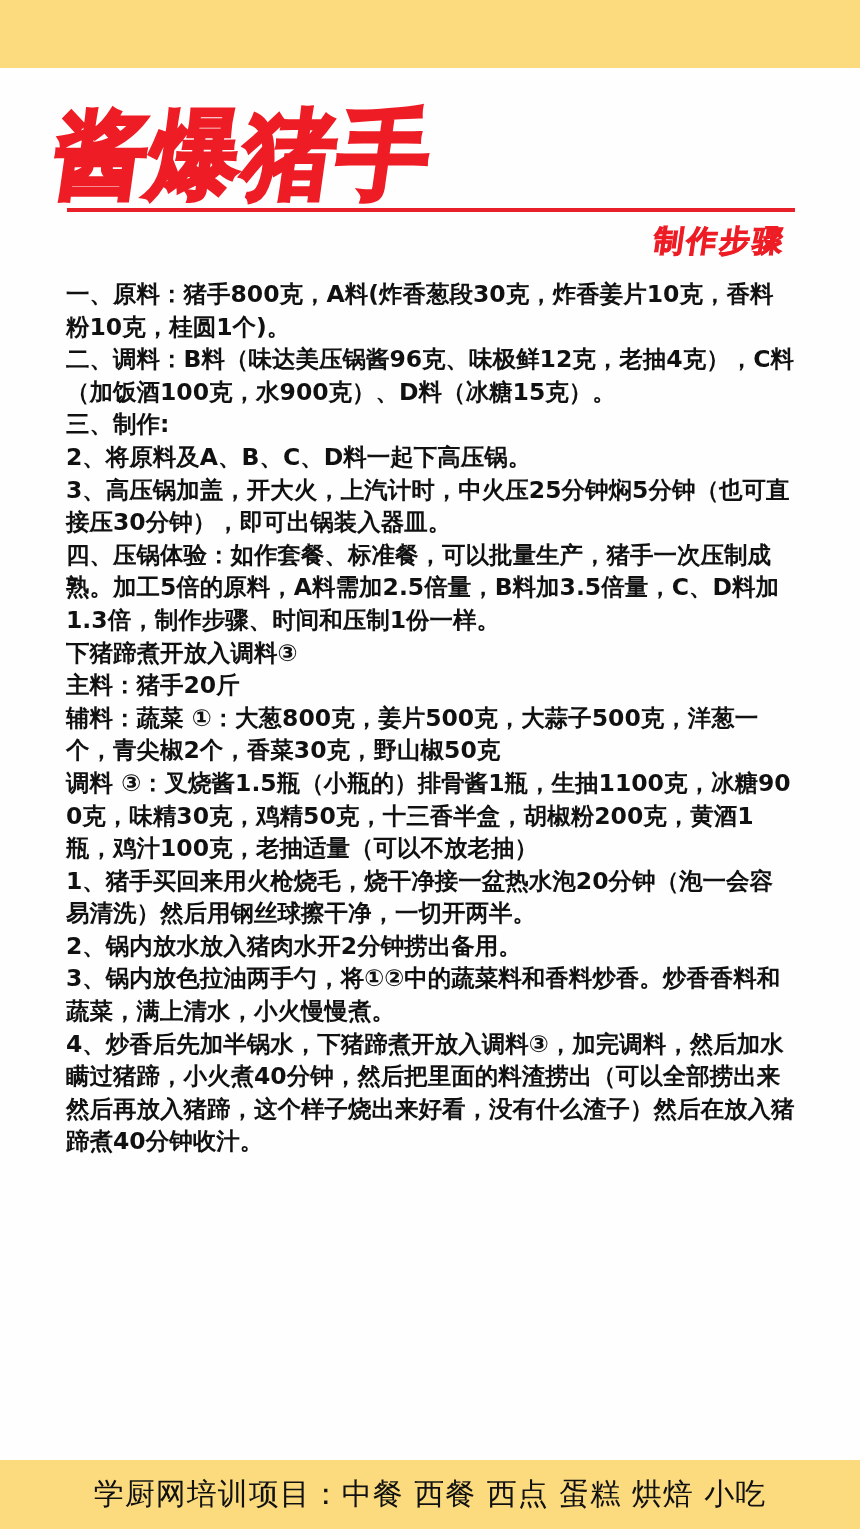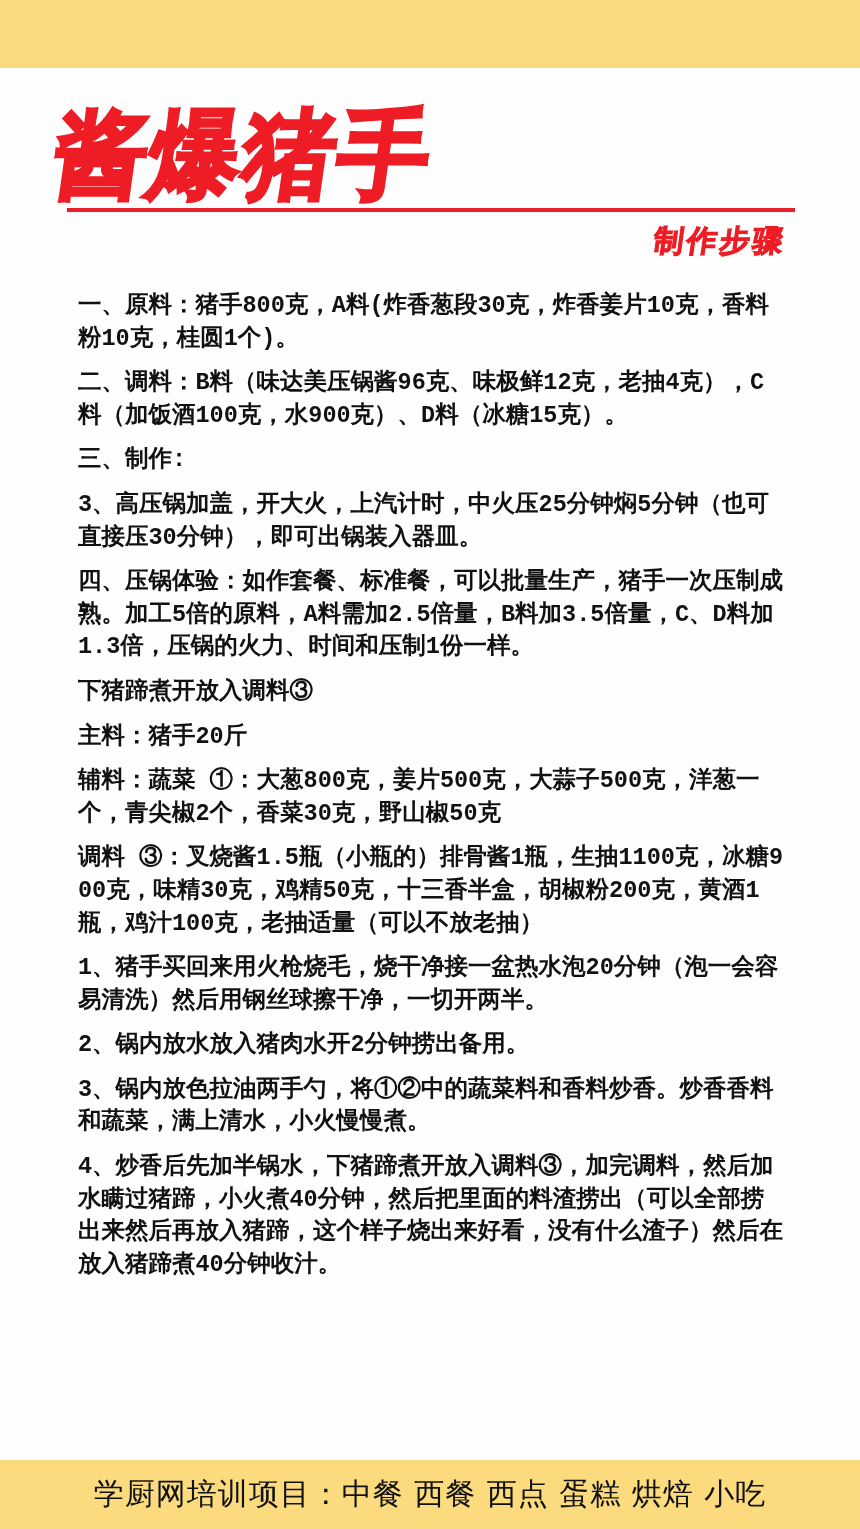--- a/index.html
+++ b/index.html
@@ -60,25 +60,24 @@
     position: absolute;
     left: 66px;
     top: 278px;
     width: 730px;
     font-size: 23.5px;
     line-height: 32.6px;
     color: #111111;
     font-weight: bold;
   }
   .content p {
-    margin: 12px;
+    margin: 0;
     padding: 0;
     white-space: normal;
     word-break: break-all;
-    font-family: Liberation Mono, monospace;
   }
   .bottom-band {
     position: absolute;
     left: 0;
     top: 1460px;
     width: 860px;
     height: 69px;
     background: #fbdb7e;
     display: flex;
     align-items: center;
@@ -98,22 +97,23 @@
 <div class="top-band"></div>
 
 <div class="title">酱爆猪手</div>
 <div class="title-rule"></div>
 <div class="subtitle">制作步骤</div>
 
 <div class="content">
   <p>一、原料：猪手800克，A料(炸香葱段30克，炸香姜片10克，香料粉10克，桂圆1个)。</p>
   <p>二、调料：B料（味达美压锅酱96克、味极鲜12克，老抽4克），C料（加饭酒100克，水900克）、D料（冰糖15克）。</p>
   <p>三、制作:</p>
+  <p>2、将原料及A、B、C、D料一起下高压锅。</p>
   <p>3、高压锅加盖，开大火，上汽计时，中火压25分钟焖5分钟（也可直接压30分钟），即可出锅装入器皿。</p>
-  <p>四、压锅体验：如作套餐、标准餐，可以批量生产，猪手一次压制成熟。加工5倍的原料，A料需加2.5倍量，B料加3.5倍量，C、D料加1.3倍，压锅的火力、时间和压制1份一样。</p>
+  <p>四、压锅体验：如作套餐、标准餐，可以批量生产，猪手一次压制成熟。加工5倍的原料，A料需加2.5倍量，B料加3.5倍量，C、D料加1.3倍，制作步骤、时间和压制1份一样。</p>
   <p>下猪蹄煮开放入调料③</p>
   <p>主料：猪手20斤</p>
   <p>辅料：蔬菜 ①：大葱800克，姜片500克，大蒜子500克，洋葱一个，青尖椒2个，香菜30克，野山椒50克</p>
   <p>调料 ③：叉烧酱1.5瓶（小瓶的）排骨酱1瓶，生抽1100克，冰糖900克，味精30克，鸡精50克，十三香半盒，胡椒粉200克，黄酒1瓶，鸡汁100克，老抽适量（可以不放老抽）</p>
   <p>1、猪手买回来用火枪烧毛，烧干净接一盆热水泡20分钟（泡一会容易清洗）然后用钢丝球擦干净，一切开两半。</p>
   <p>2、锅内放水放入猪肉水开2分钟捞出备用。</p>
   <p>3、锅内放色拉油两手勺，将①②中的蔬菜料和香料炒香。炒香香料和蔬菜，满上清水，小火慢慢煮。</p>
   <p>4、炒香后先加半锅水，下猪蹄煮开放入调料③，加完调料，然后加水瞒过猪蹄，小火煮40分钟，然后把里面的料渣捞出（可以全部捞出来然后再放入猪蹄，这个样子烧出来好看，没有什么渣子）然后在放入猪蹄煮40分钟收汁。</p>
 </div>
 

